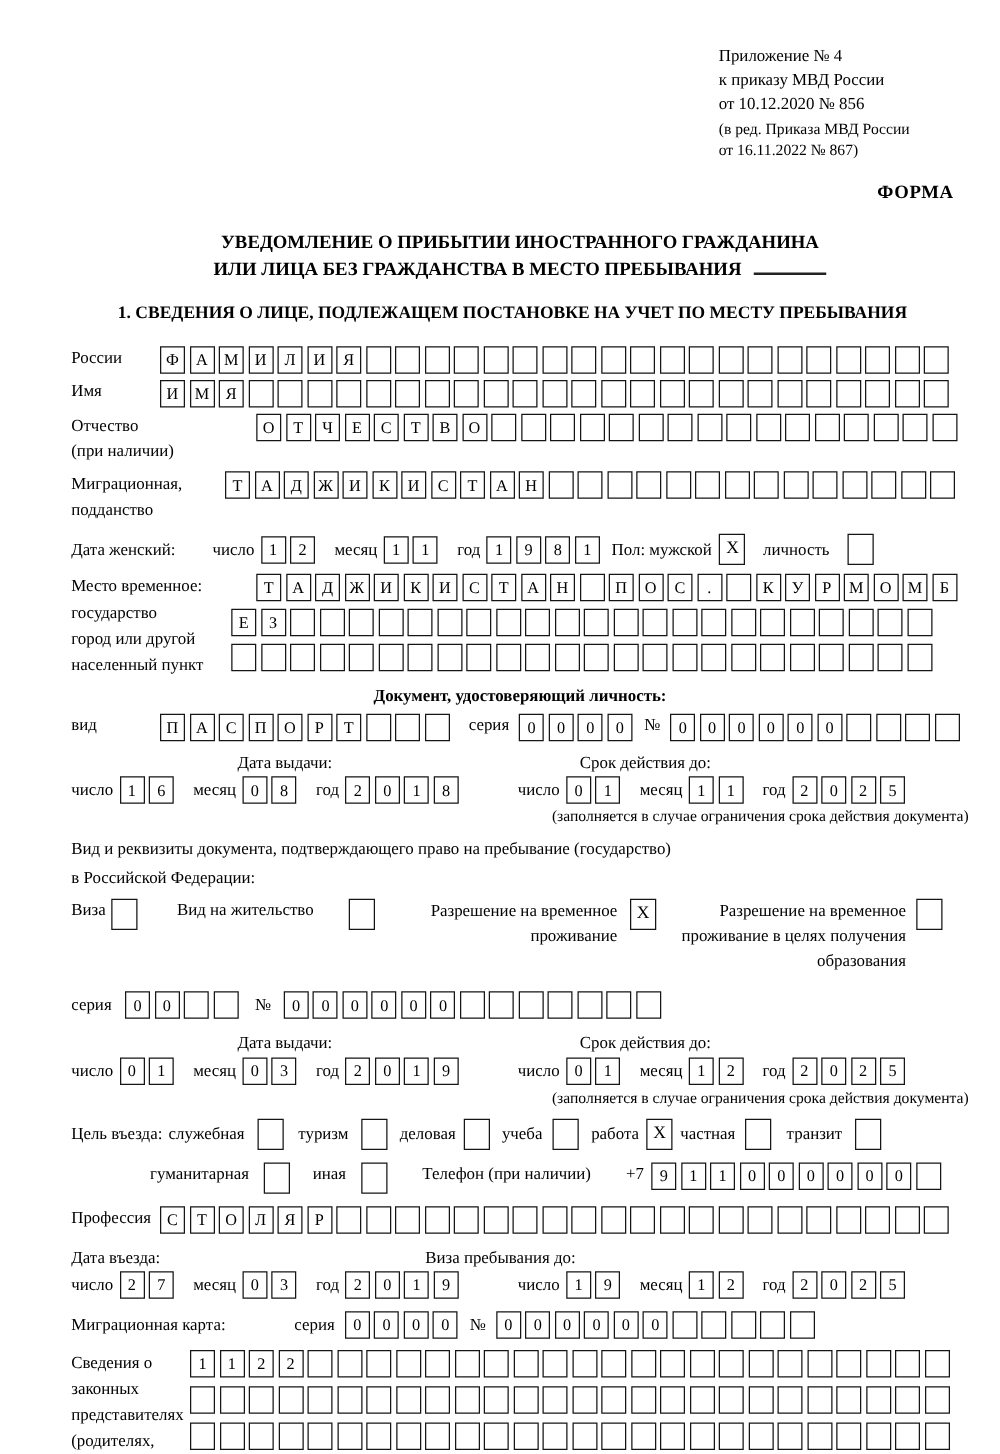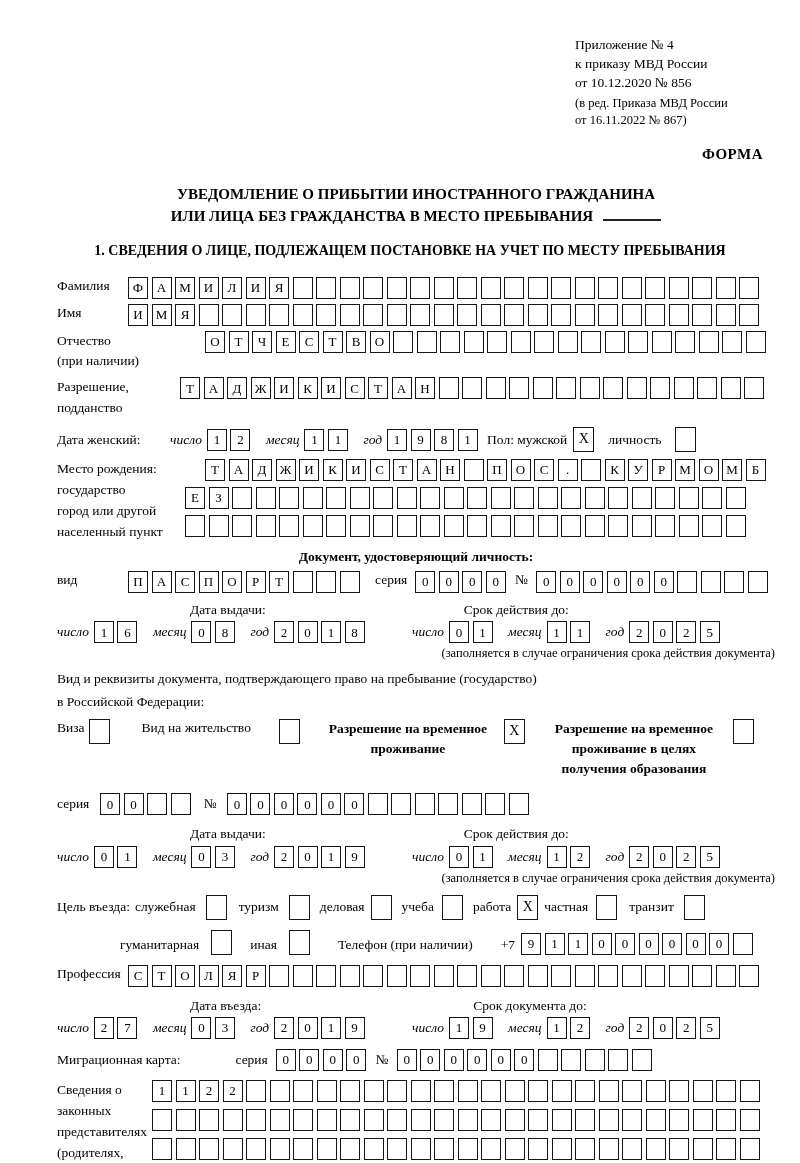--- a/index.html
+++ b/index.html
@@ -23,26 +23,26 @@
   .cell{
     box-sizing:border-box;flex:0 0 auto;width:20px;height:22px;border:1.6px solid #151515;
     margin-right:3.5px;display:inline-flex;align-items:center;justify-content:center;
     font-size:13px;background:#fff;
   }
   .checkbox{
     box-sizing:border-box;flex:0 0 auto;width:21px;height:25px;border:1.6px solid #151515;
     display:inline-flex;align-items:center;justify-content:center;font-size:14px;background:#fff;
   }
   .dgroup{display:inline-flex;align-items:center;}
-  .dgroup .flabel{margin-right:5px;font-style:italic;}
+  .dgroup .flabel{margin-right:5px;}
   .dgroup .cells{margin-right:12px;}
   .dgroup .cells:last-child{margin-right:0;}
   .center-b{font-weight:bold;text-align:center;margin:3px 0 5px 0;}
   .note{font-size:12.5px;}
-  .wrap-c{text-align:center;line-height:1.5;font-weight:bold;}
+  .wrap-c{text-align:right;line-height:1.5;}
   .mt2{margin-top:2px;}
 </style>
 </head>
 <body>
 
 <div class="page">
 
   <div class="appendix">
     <div>Приложение № 4</div>
     <div>к приказу МВД России</div>
@@ -54,21 +54,21 @@
   <div class="forma">ФОРМА</div>
 
   <div class="title">
     <div>УВЕДОМЛЕНИЕ О ПРИБЫТИИ ИНОСТРАННОГО ГРАЖДАНИНА</div>
     <div><span>ИЛИ ЛИЦА БЕЗ ГРАЖДАНСТВА В МЕСТО ПРЕБЫВАНИЯ</span><span class="uline"></span></div>
   </div>
 
   <div class="sec">1. СВЕДЕНИЯ О ЛИЦЕ, ПОДЛЕЖАЩЕМ ПОСТАНОВКЕ НА УЧЕТ ПО МЕСТУ ПРЕБЫВАНИЯ</div>
 
   <div class="frow">
-    <span class="flabel" style="width:71px">Фамилия</span>
+    <span class="flabel" style="width:71px">России</span>
     <span class="cells">
         <span class="cell">Ф</span>
         <span class="cell">А</span>
         <span class="cell">М</span>
         <span class="cell">И</span>
         <span class="cell">Л</span>
         <span class="cell">И</span>
         <span class="cell">Я</span>
         <span class="cell"></span>
         <span class="cell"></span>
@@ -154,21 +154,21 @@
         <span class="cell"></span>
         <span class="cell"></span>
         <span class="cell"></span>
         <span class="cell"></span>
         <span class="cell"></span>
       </span>
   </div>
 
   <div class="frow">
     <span class="lblcol" style="width:123px">
-      <div>Разрешение,</div>
+      <div>Миграционная,</div>
       <div>подданство</div>
     </span>
     <span class="cells">
         <span class="cell">Т</span>
         <span class="cell">А</span>
         <span class="cell">Д</span>
         <span class="cell">Ж</span>
         <span class="cell">И</span>
         <span class="cell">К</span>
         <span class="cell">И</span>
@@ -215,21 +215,21 @@
         </span>
     </span>
     <span class="flabel" style="margin-left:6px;margin-right:6px">Пол: мужской</span>
     <span class="checkbox">X</span>
     <span class="flabel" style="margin-left:14px;margin-right:14px">личность</span>
     <span class="checkbox"></span>
   </div>
 
   <div class="frow" style="margin-top:7px">
     <span class="lblcol" style="width:148px">
-      <div>Место рождения:</div>
+      <div>Место временное:</div>
       <div>государство</div>
       <div>город или другой</div>
       <div>населенный пункт</div>
     </span>
     <span>
       <div class="cells" style="margin-bottom:6px">
           <span class="cell">Т</span>
           <span class="cell">А</span>
           <span class="cell">Д</span>
           <span class="cell">Ж</span>
@@ -490,21 +490,21 @@
     <span class="flabel" style="margin-left:10px">учеба</span>
     <span class="checkbox" style="margin-left:8px"></span>
     <span class="flabel" style="margin-left:10px">работа</span>
     <span class="checkbox" style="margin-left:6px">X</span>
     <span class="flabel" style="margin-left:6px">частная</span>
     <span class="checkbox" style="margin-left:8px"></span>
     <span class="flabel" style="margin-left:12px">транзит</span>
     <span class="checkbox" style="margin-left:10px"></span>
   </div>
 
-  <div class="frow" style="align-items:flex-end;margin-top:10px">
+  <div class="frow" style="align-items:flex-start;margin-top:10px">
     <span class="flabel" style="margin-left:63px">гуманитарная</span>
     <span class="checkbox" style="margin-left:12px"></span>
     <span class="flabel" style="margin-left:18px">иная</span>
     <span class="checkbox" style="margin-left:12px"></span>
     <span class="flabel" style="margin-left:28px">Телефон (при наличии)</span>
     <span class="flabel" style="margin-left:28px;margin-right:6px">+7</span>
     <span class="cells">
         <span class="cell">9</span>
         <span class="cell">1</span>
         <span class="cell">1</span>
@@ -545,22 +545,22 @@
         <span class="cell"></span>
         <span class="cell"></span>
         <span class="cell"></span>
         <span class="cell"></span>
         <span class="cell"></span>
         <span class="cell"></span>
       </span>
   </div>
 
   <div class="frow" style="margin-bottom:2px;margin-top:10px">
-    <span class="flabel" style="margin-left:133px">Дата въезда:</span>
-    <span class="flabel" style="margin-left:212px">Срок документа до:</span>
+    <span class="flabel" style="">Дата въезда:</span>
+    <span class="flabel" style="margin-left:212px">Виза пребывания до:</span>
   </div>
   <div class="frow" style="align-items:center">
     <span class="dgroup">
       <span class="flabel">число</span>
       <span class="cells">
           <span class="cell">2</span>
           <span class="cell">7</span>
         </span>
       <span class="flabel">месяц</span>
       <span class="cells">

